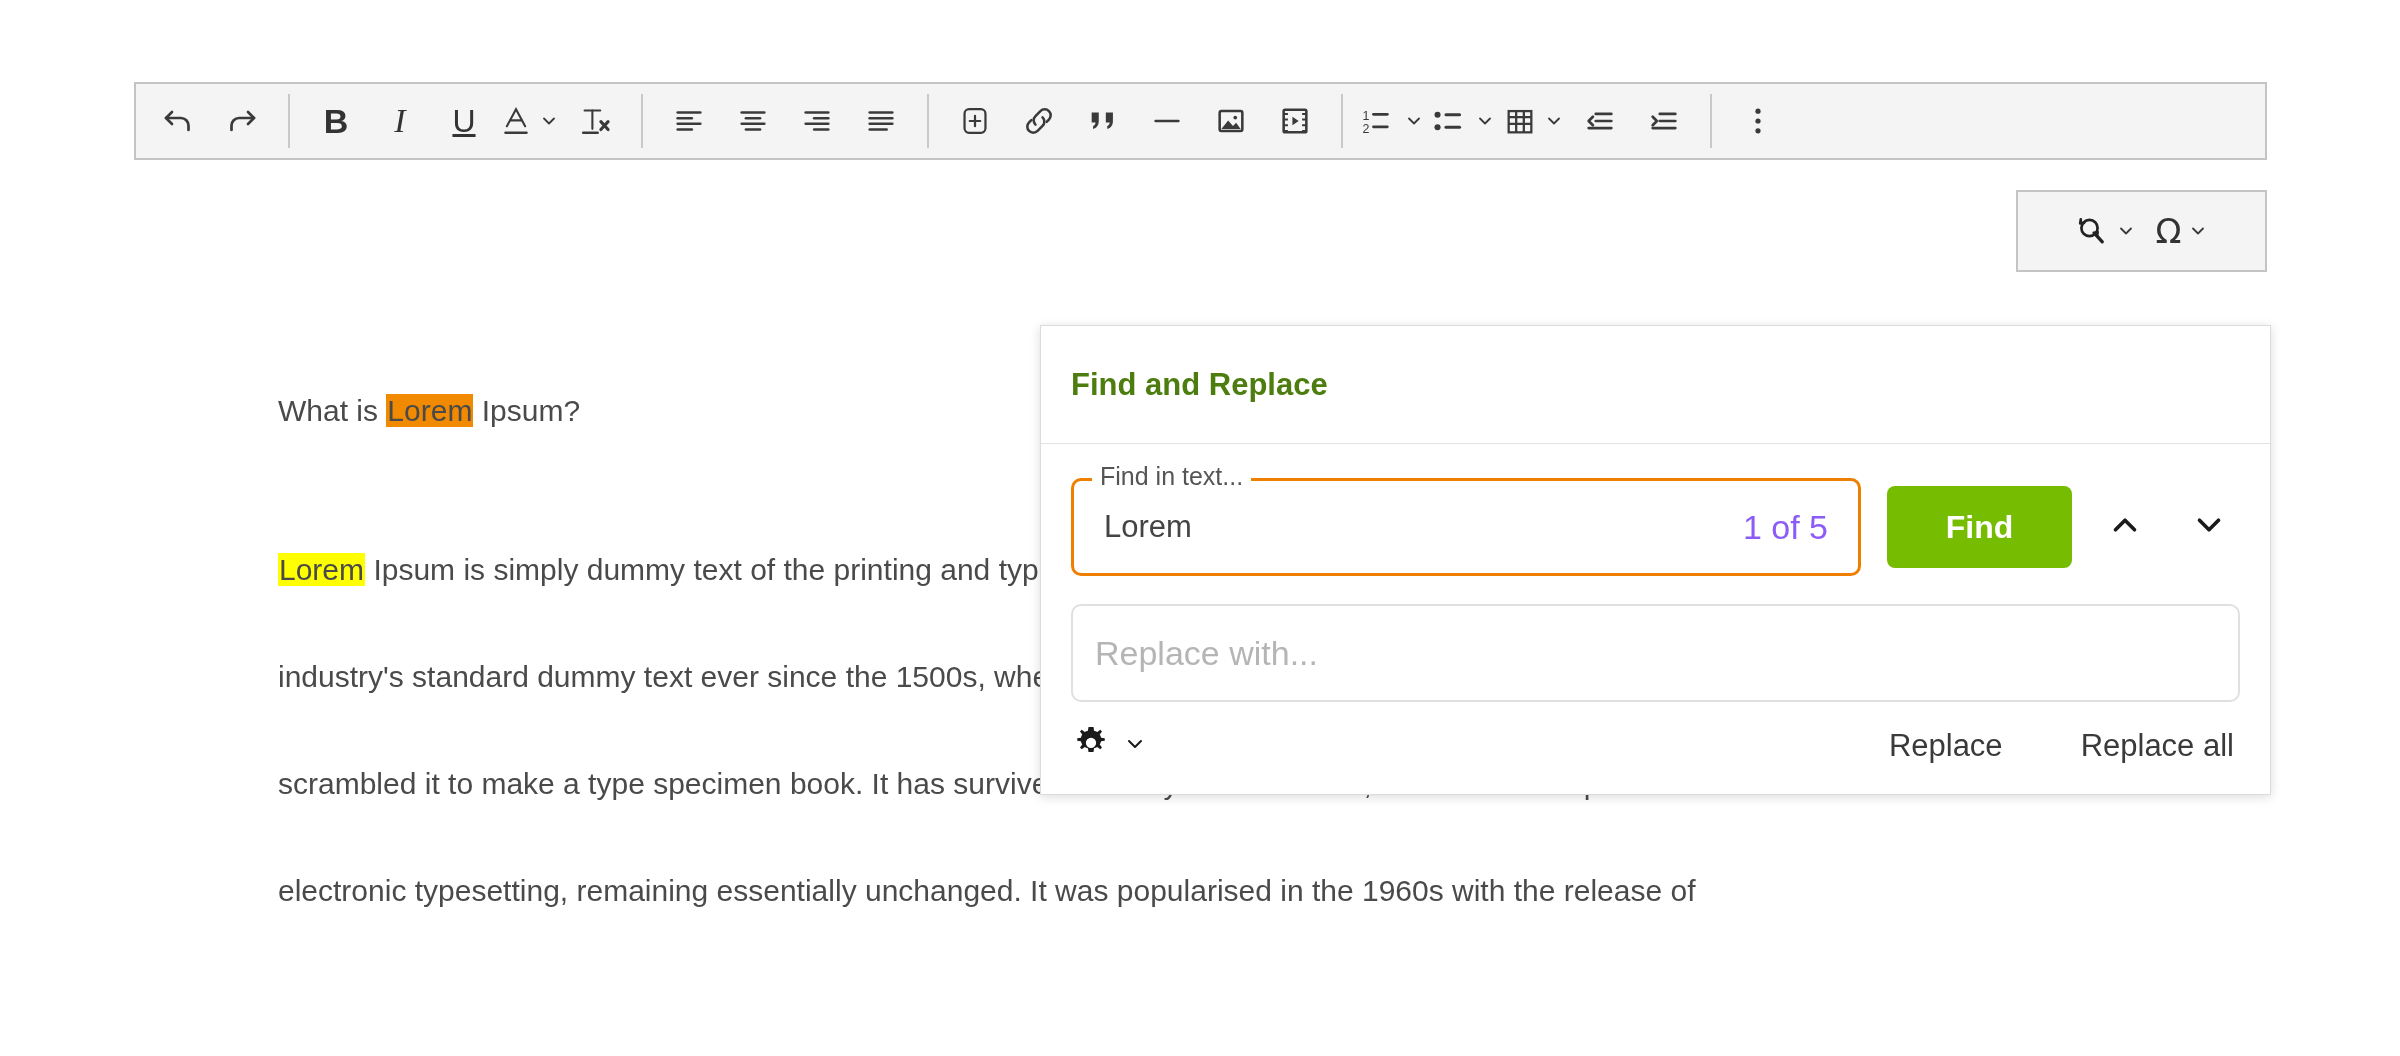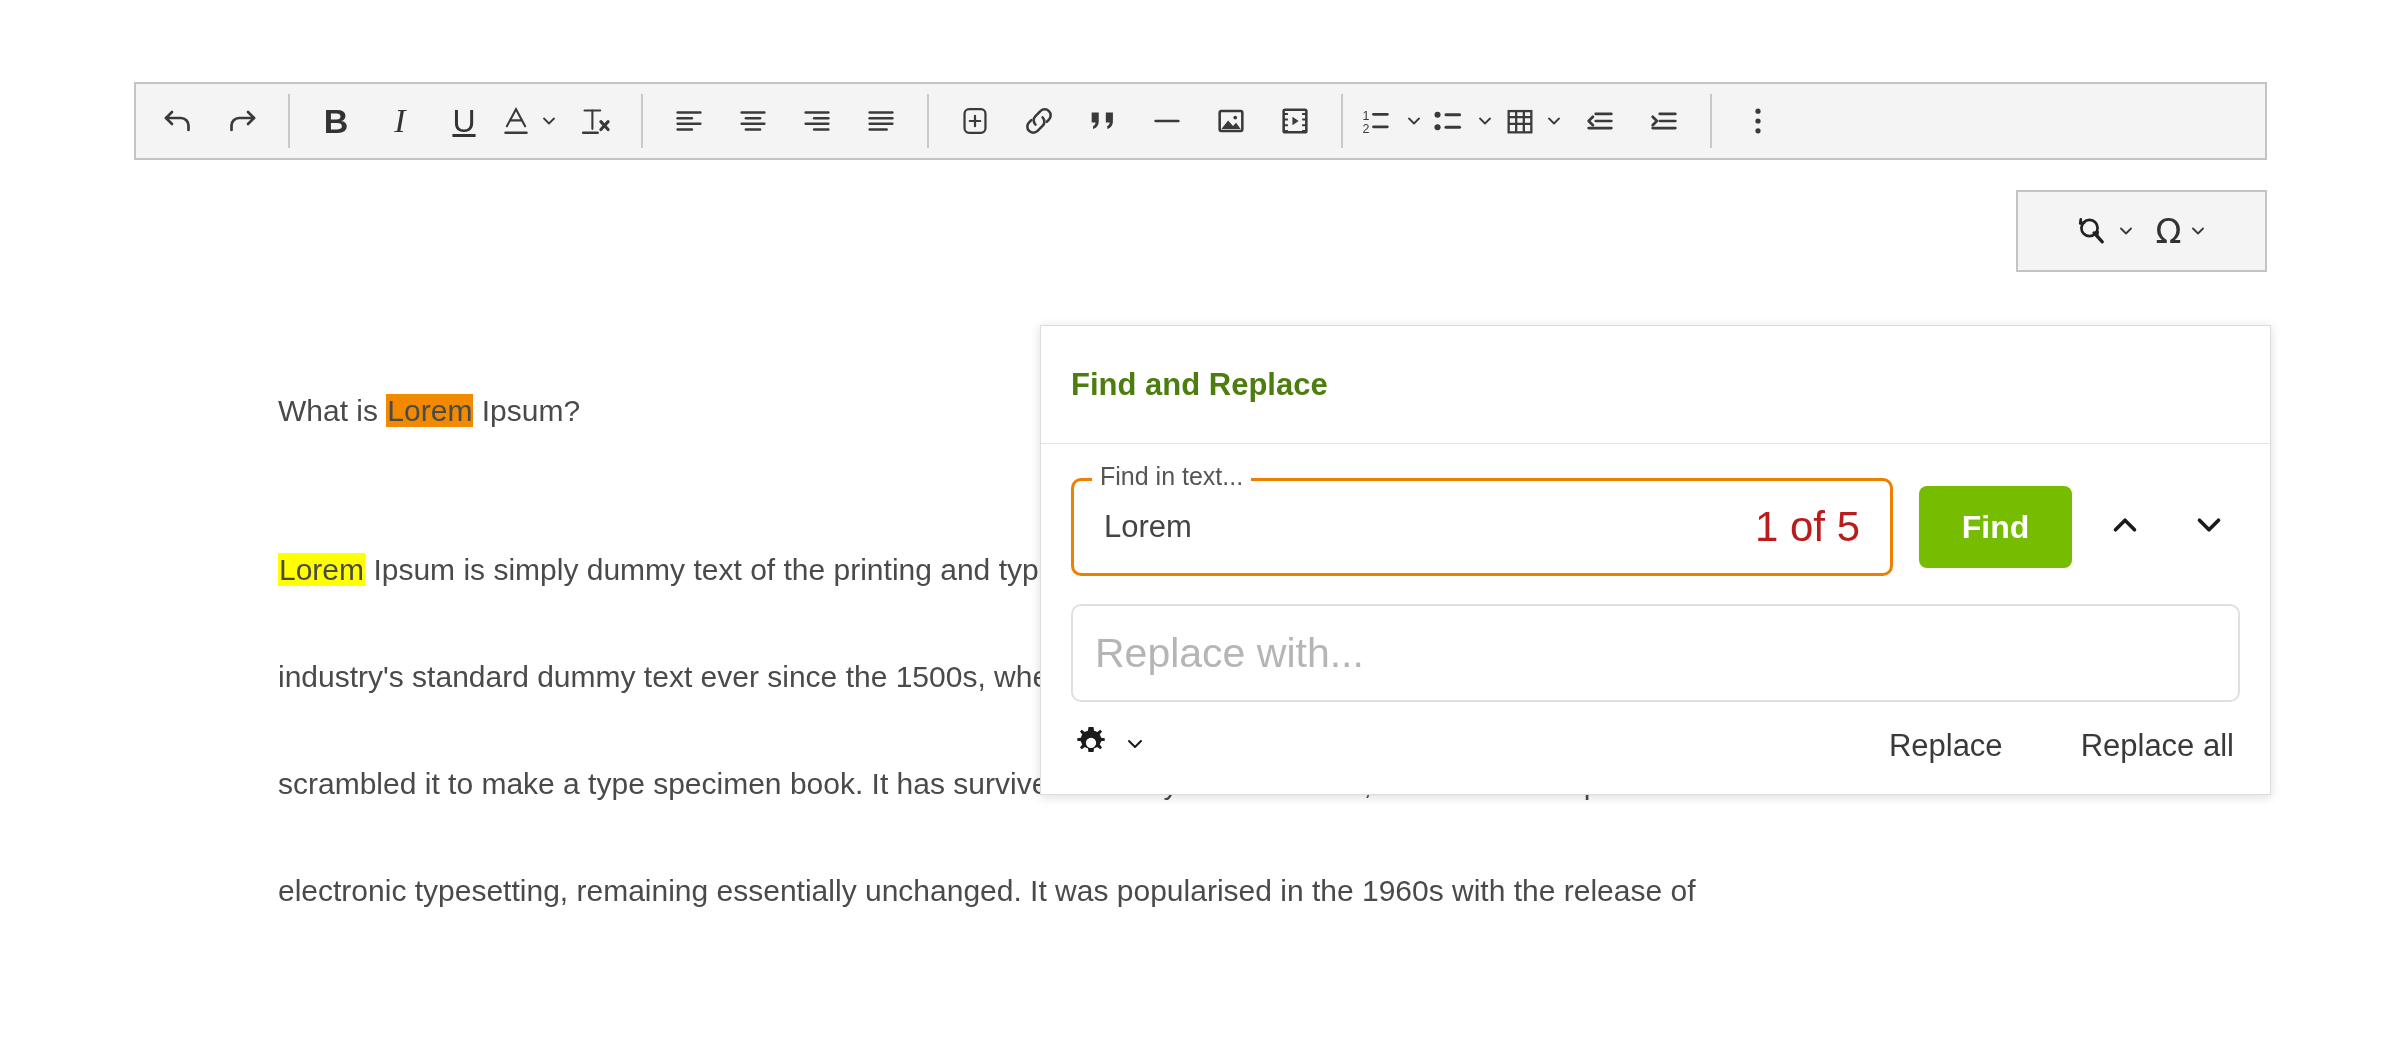--- a/index.html
+++ b/index.html
@@ -100,25 +100,25 @@
     background: #fff;
     padding: 0 8px;
     font-size: 25px;
     color: #555;
     line-height: 1;
   }
   .find-value {
     font-size: 31px; color: #444; flex: 1;
   }
   .find-counter {
-    font-size: 42px; color: #b91c1c; white-space: nowrap;
+    font-size: 34px; color: #8b5cf6; white-space: nowrap;
   }
   .find-btn {
     margin-left: 26px;
-    width: 153px; height: 82px;
+    width: 185px; height: 82px;
     background: #76bc00;
     color: #ffffff;
     border: none; border-radius: 8px;
     font-size: 32px; font-weight: bold;
     font-family: "Liberation Sans", sans-serif;
     cursor: pointer;
     display: flex; align-items: center; justify-content: center;
   }
   .nav-btn {
     width: 62px; height: 62px; margin-left: 22px;
@@ -127,21 +127,21 @@
   }
   .replace-field {
     margin-top: 28px;
     height: 98px;
     border: 2px solid #e0e0e0;
     border-radius: 10px;
     display: flex; align-items: center;
     padding: 0 22px;
     background: #fff;
   }
-  .replace-ph { font-size: 41px; color: #b5b5b5; }
+  .replace-ph { font-size: 34px; color: #b5b5b5; }
 
   .fr-footer {
     display: flex; align-items: center;
     padding: 22px 30px 26px 30px;
     gap: 24px;
   }
   .gear-wrap { display: flex; align-items: center; cursor: pointer; color: #1b1b1b; }
   .gear-wrap .chev { margin-left: 12px; }
   .fr-footer .spacer { flex: 1; }
   .fr-action {

